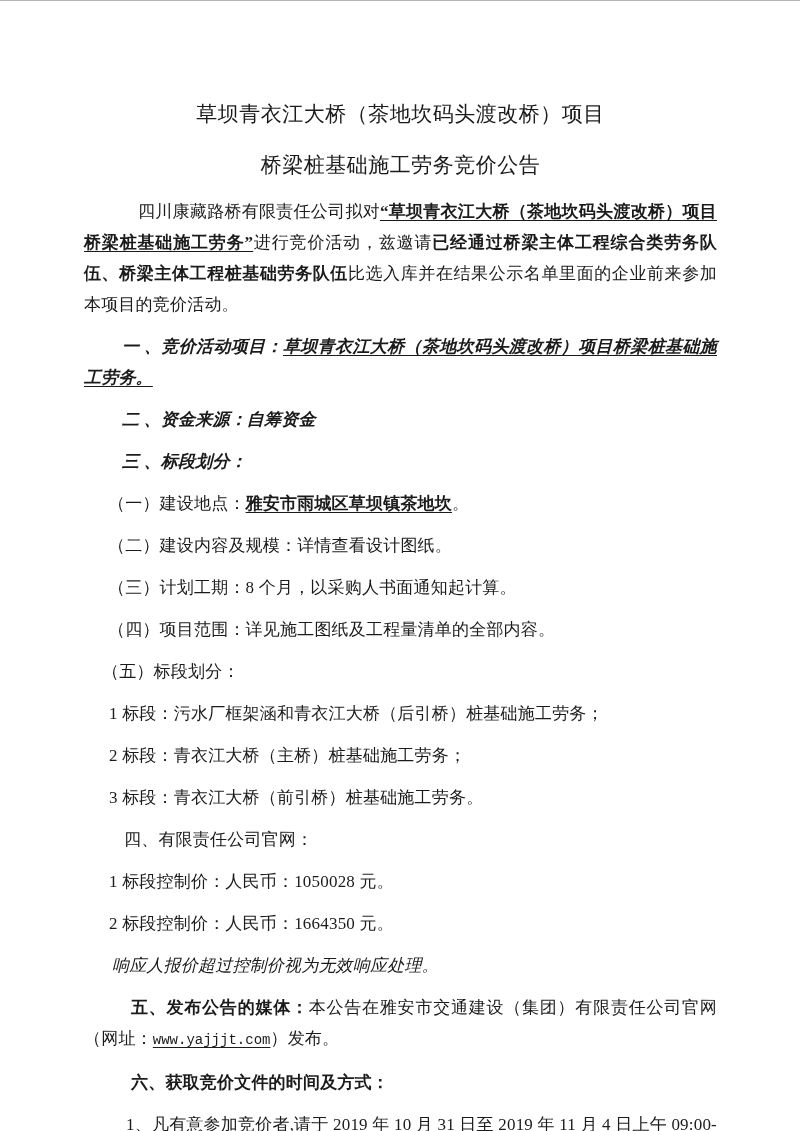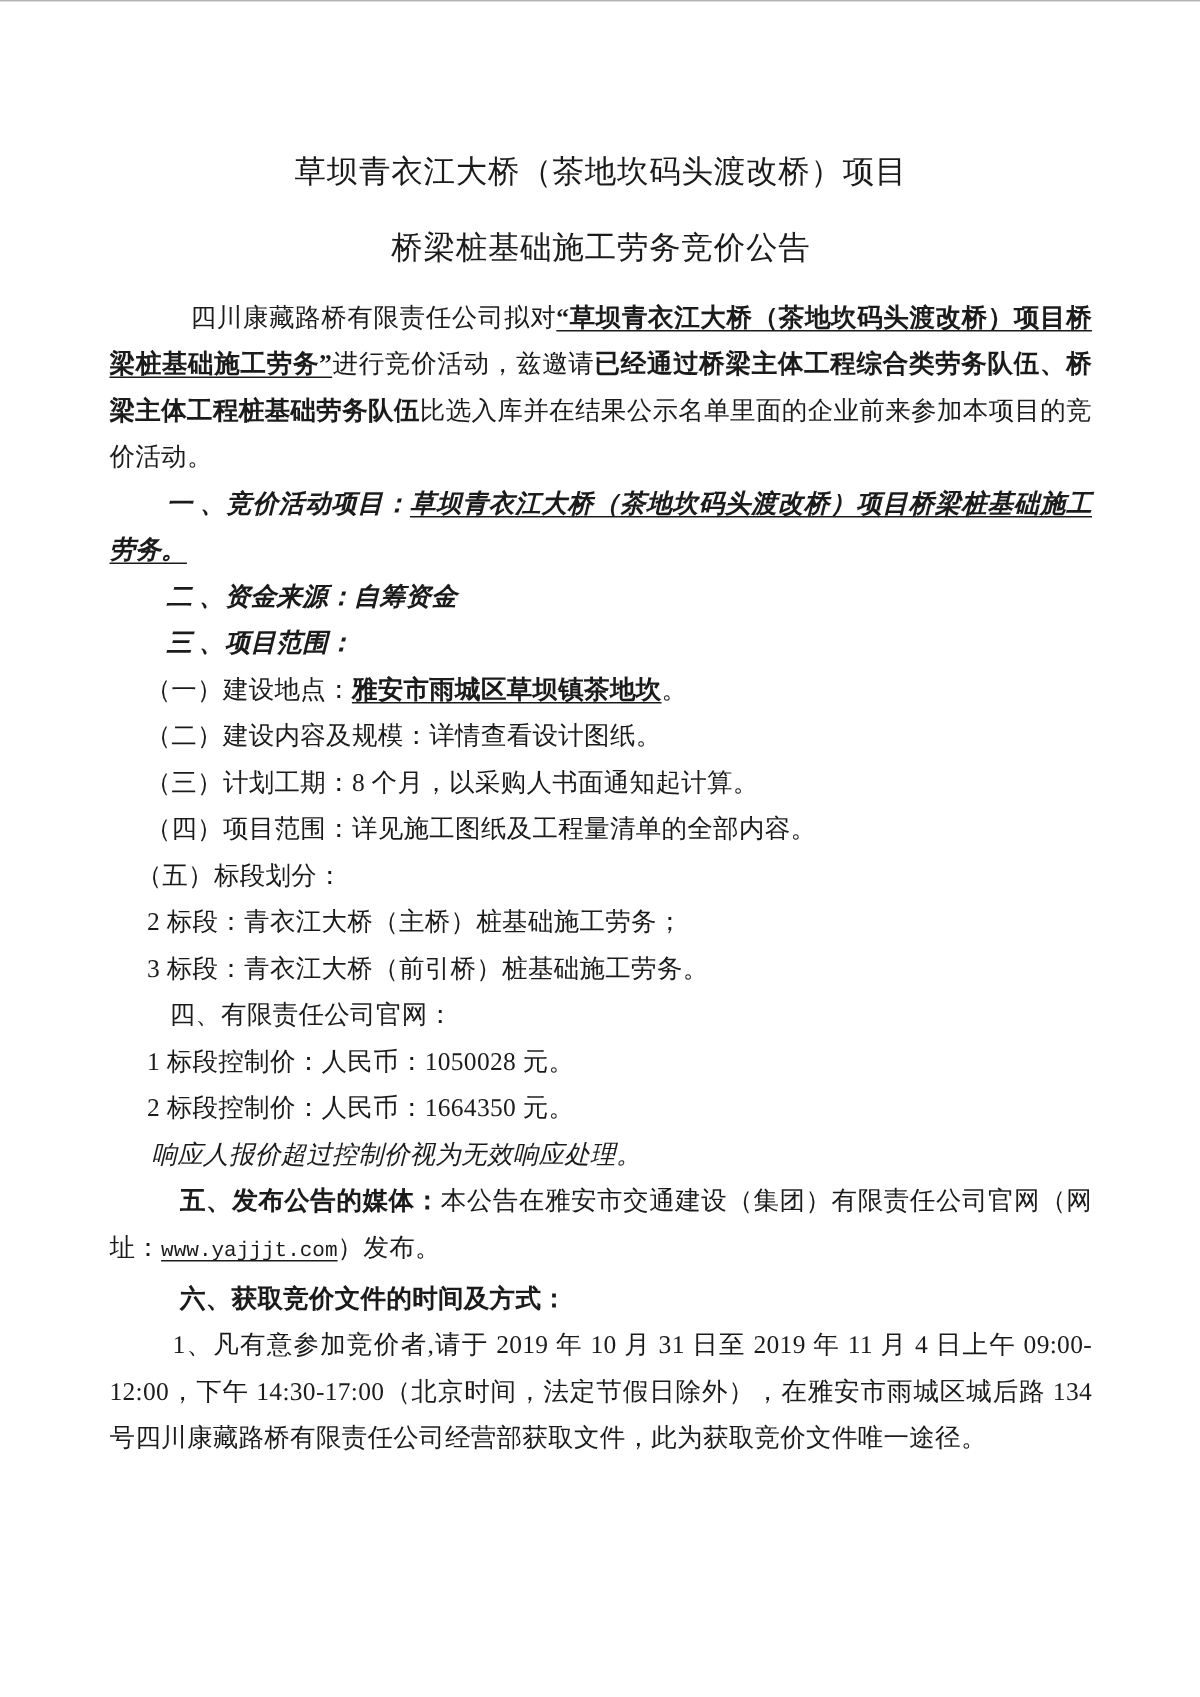--- a/index.html
+++ b/index.html
@@ -20,21 +20,21 @@
     background: #b5b5b5;
   }
   .doc-title { margin: 0; }
   .title-line {
     display: block;
     font-size: 21px; line-height: 51px;
     font-weight: normal; text-align: center;
     letter-spacing: 0.5px;
   }
   .para {
-    margin: 0;
+    margin: 11px;
     font-size: 17px; line-height: 31px;
     letter-spacing: 0.2px;
   }
   .just { text-align: justify; }
   .b { font-weight: bold; }
   .u { text-decoration: underline; text-underline-offset: 3px; text-decoration-thickness: 1.1px; }
   .mono { font-family: "Liberation Mono", "DejaVu Sans Mono", monospace; font-size: 14px; letter-spacing: 0; color: inherit; }
   .mt-title { margin-top: 5px; }
   .ind-intro { text-indent: 54px; }
   .ind-s123 { text-indent: 38px; font-style: italic; }
@@ -56,32 +56,33 @@
     <span class="title-line">草坝青衣江大桥（茶地坎码头渡改桥）项目</span>
     <span class="title-line">桥梁桩基础施工劳务竞价公告</span>
   </div>
 
   <p class="para just ind-intro mt-title"><span>四川康藏路桥有限责任公司拟对</span><span class="b u">“草坝青衣江大桥（茶地坎码头渡改桥）项目桥梁桩基础施工劳务”</span><span>进行竞价活动，兹邀请</span><span class="b">已经通过桥梁主体工程综合类劳务队伍、桥梁主体工程桩基础劳务队伍</span><span>比选入库并在结果公示名单里面的企业前来参加本项目的竞价活动。</span></p>
 
   <p class="para just ind-s123"><span class="b">一 、竞价活动项目：</span><span class="b u">草坝青衣江大桥（茶地坎码头渡改桥）项目桥梁桩基础施工劳务。</span></p>
 
   <p class="para ind-s123"><span class="b">二 、资金来源：自筹资金</span></p>
 
-  <p class="para ind-s123"><span class="b">三 、项目范围：</span></p>
+  <p class="para ind-s123"><span class="b">三 、标段划分：</span></p>
 
   <p class="para ind-sub"><span>（一）建设地点：</span><span class="b u">雅安市雨城区草坝镇茶地坎</span><span>。</span></p>
 
   <p class="para ind-sub">（二）建设内容及规模：详情查看设计图纸。</p>
 
   <p class="para ind-sub">（三）计划工期：8 个月，以采购人书面通知起计算。</p>
 
   <p class="para ind-sub">（四）项目范围：详见施工图纸及工程量清单的全部内容。</p>
 
   <p class="para ind-sub5">（五）标段划分：</p>
 
+  <p class="para ind-lot">1 标段：污水厂框架涵和青衣江大桥（后引桥）桩基础施工劳务；</p>
   <p class="para ind-lot">2 标段：青衣江大桥（主桥）桩基础施工劳务；</p>
   <p class="para ind-lot">3 标段：青衣江大桥（前引桥）桩基础施工劳务。</p>
 
   <p class="para ind-s4">四、有限责任公司官网：</p>
 
   <p class="para ind-lot">1 标段控制价：人民币：1050028 元。</p>
   <p class="para ind-lot">2 标段控制价：人民币：1664350 元。</p>
 
   <p class="para ind-note">响应人报价超过控制价视为无效响应处理。</p>
 

